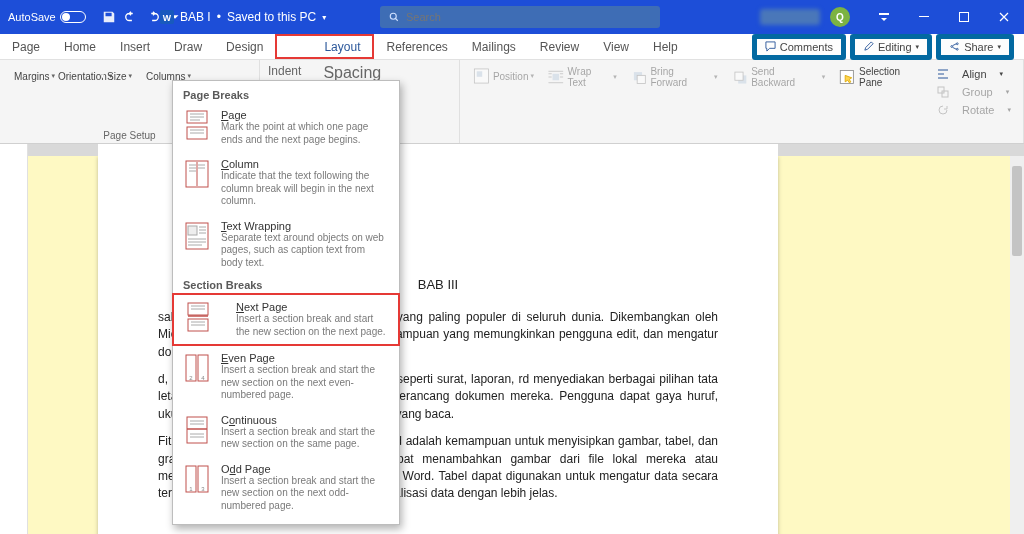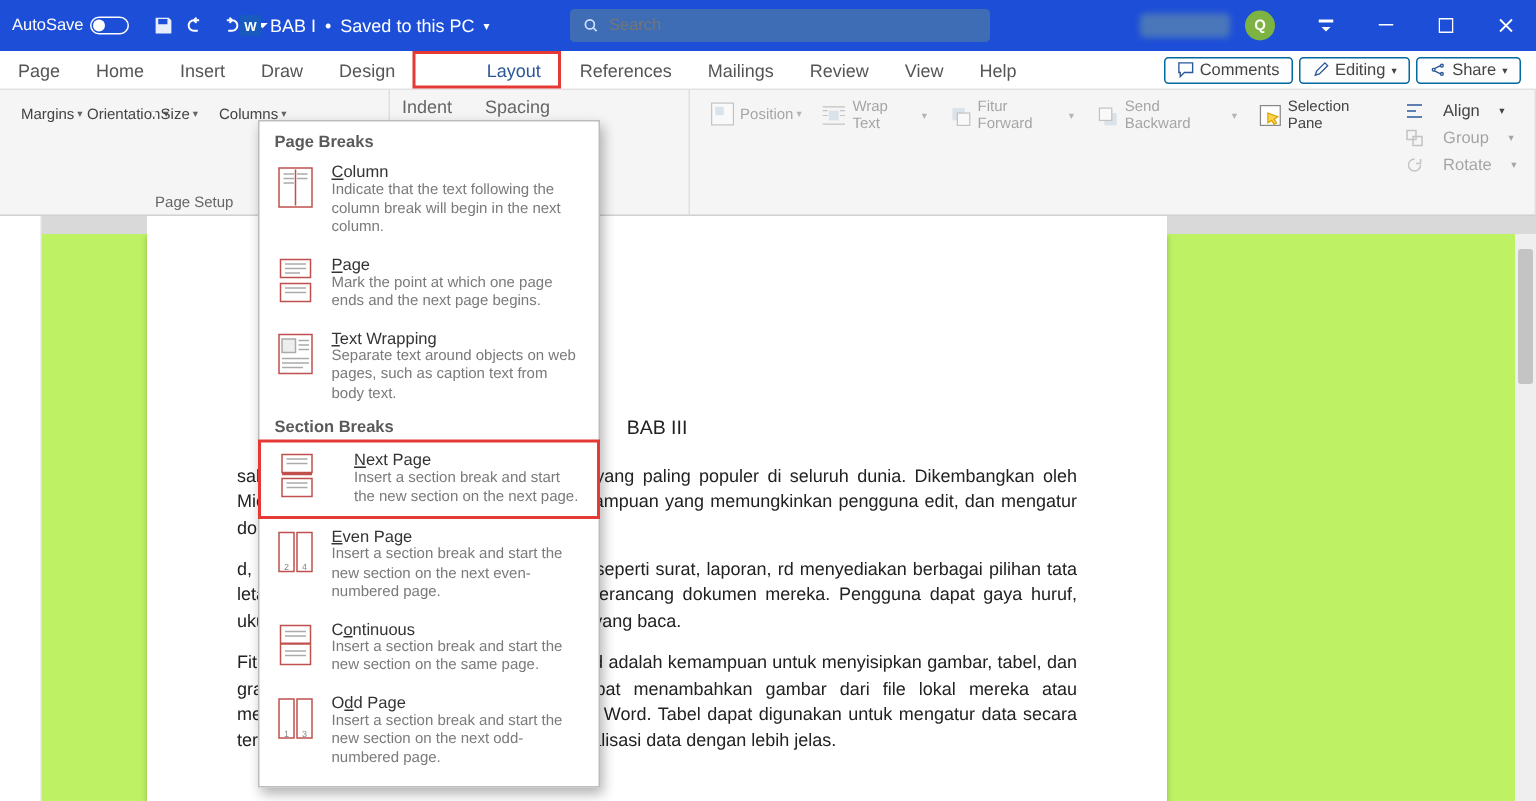--- a/index.html
+++ b/index.html
@@ -23,21 +23,21 @@
   .titlebar .avatar { width:20px; height:20px; background:#7cb342; border-radius:50%; margin-right:14px; display:flex; align-items:center; justify-content:center; color:#fff; font-size:10px; font-weight:bold;}
   .titlebar .winbtn { width:40px; height:28px; display:flex; align-items:center; justify-content:center; }
   .titlebar .winbtn svg { width:10px; height:10px; }
 
   
   .tabs { background:#fff; border-bottom:1px solid #e1e1e1; height:26px; display:flex; align-items:stretch; }
   .tabs .tab { padding:0 12px; font-size:12px; color:#555; display:flex; align-items:center; cursor:pointer; }
   .tabs .tab.active { border:2px solid #e53935; border-bottom-color:#e53935; color:#2b579a; font-weight:500;padding-left:47px; }
   .tabs .spacer { flex:1; }
   .tabs .rightgrp { display:flex; align-items:center; gap:4px; padding-right:10px; }
-  .tabs .rbtn { display:flex; align-items:center; gap:4px; padding:2px 8px; border:1px solid #0369a1; border-radius:3px; font-size:11px; color:#444; background:#fdfdfd; }
+  .tabs .rbtn { display:flex; align-items:center; gap:4px; padding:2px 8px; border:5px solid #0369a1; border-radius:3px; font-size:11px; color:#444; background:#fdfdfd; }
   .tabs .rbtn svg { width:11px; height:11px; }
 
   
   .ribbon { background:#f5f5f5; height:84px; border-bottom:1px solid #d0d0d0; display:flex; align-items:stretch; position:relative; }
   .rgroup { border-right:1px solid #e0e0e0; padding:4px 8px 2px; display:flex; flex-direction:column; }
   .rgroup .items { flex:1; display:flex; align-items:flex-start; gap:4px; }
   .rgroup .glabel { font-size:10px; color:#666; text-align:center; padding-top:2px; }
   .vbtn { display:flex; flex-direction:row; align-items:center; gap:2px; padding:2px 4px; font-size:10px; color:#444; min-width:40px; }
   .vbtn svg { width:20px; height:20px; }
   .vbtn .caret { font-size:7px; color:#666; }
@@ -50,21 +50,21 @@
   .spin .ar span { height:8px; display:flex; align-items:center; justify-content:center; font-size:6px; color:#555; }
   .spin .ar span:first-child { border-bottom:1px solid #ccc; }
   .minicol { display:flex; flex-direction:column; gap:2px; font-size:10px; }
 
   
   .ruler { height:18px; background:#fff; border-bottom:1px solid #e0e0e0; position:relative; display:flex; }
   .ruler .corner { width:28px; border-right:1px solid #e0e0e0; }
   .ruler .track { flex:1; background:linear-gradient(to right,#d9d9d9 0 70px,#fff 70px 750px,#d9d9d9 750px); position:relative; }
 
   
-  .docarea { position:absolute; left:0; right:0; top:156px; bottom:0; display:flex; background:#bef264; }
+  .docarea { position:absolute; left:0; right:0; top:156px; bottom:0; display:flex; background:#fef9c3; }
   .vruler { width:28px; background:#fff; border-right:1px solid #e0e0e0; }
   .canvas { flex:1; overflow:hidden; position:relative; }
   .page { position:absolute; left:70px; top:0; width:680px; min-height:600px; background:#fff; box-shadow:0 1px 4px rgba(0,0,0,.25); padding:120px 60px 40px; font-size:12px; line-height:1.45; color:#222; }
   .page h6 { font-size:13px; font-weight:500; margin-bottom:14px; }
   .page p { margin-bottom:10px; text-align:justify; }
   .annot { position:absolute; color:#d32f2f; font-weight:600; font-size:12px; }
 
   
   .dropdown { position:absolute; left:172px; top:20px; width:228px; background:#fff; border:1px solid #bdbdbd; box-shadow:2px 4px 8px rgba(0,0,0,.3); z-index:50; font-size:11px; padding:4px 0 6px; }
   .dropdown .sect { padding:4px 10px 2px; font-weight:600; color:#5a5a5a; font-size:11px; }
@@ -242,21 +242,21 @@
     </div>
     <div class="glabel">Page Setup</div>
   </div>
 
   <div class="rgroup" style="width:200px;">
     <div class="items" style="gap:22px;">
       <div class="minicol">
         <div style="font-size:12px;color:#666;">Indent</div>
       </div>
       <div class="minicol">
-        <div style="font-size:12px;color:#666;">Spacing</div>
+        <div style="font-size:16px;color:#666;">Spacing</div>
         <div style="display:flex;align-items:center;gap:4px;margin-top:10px;">
           <svg width="12" height="12" viewBox="0 0 12 12">
               <path stroke="#2b579a" d="M6 2v8M3 5l3-3 3 3"></path>
             </svg>
           <div class="spin">
               <input value="0 pt" style="">
               <div class="ar">
                 <span>▲</span>
                 <span>▼</span>
               </div>
@@ -295,21 +295,21 @@
             <path stroke="#888" d="M3 5h18M3 8h4M17 8h4M3 12h4M17 12h4M3 19h18"></path>
           </svg>
         <span>Wrap Text</span>
           <span class="caret">▾</span>
       </div>
       <div class="vbtn dim">
         <svg viewBox="0 0 24 24">
             <rect x="6" y="6" width="10" height="10" fill="#bcd"></rect>
             <rect x="10" y="10" width="10" height="10" fill="#fff" stroke="#888"></rect>
           </svg>
-        <span>Fitur Forward</span>
+        <span>Bring Forward</span>
           <span class="caret">▾</span>
       </div>
       <div class="vbtn dim">
         <svg viewBox="0 0 24 24">
             <rect x="10" y="10" width="10" height="10" fill="#bcd"></rect>
             <rect x="6" y="6" width="10" height="10" fill="#fff" stroke="#888"></rect>
           </svg>
         <span>Send Backward</span>
           <span class="caret">▾</span>
       </div>
@@ -345,39 +345,39 @@
           </div>
       </div>
     </div>
   </div>
 
   <div class="dropdown">
     <div class="sect">Page Breaks</div>
 
     <div class="mi">
       <svg class="ico" viewBox="0 0 28 32">
+          <rect x="4" y="2" width="20" height="12" fill="#fff" stroke="#c0504d"></rect>
+          <rect x="4" y="18" width="20" height="12" fill="#fff" stroke="#c0504d"></rect>
+          <path stroke="#aaa" d="M7 5h14M7 8h14M7 11h10M7 21h14M7 24h14"></path>
+        </svg>
+      <div class="txt">
+          <div class="t"><span class="ul">P</span>age</div>
+          <div class="d">Mark the point at which one page ends and the next page begins.</div>
+        </div>
+    </div>
+
+    <div class="mi">
+      <svg class="ico" viewBox="0 0 28 32">
           <rect x="3" y="3" width="22" height="26" fill="#fff" stroke="#c0504d"></rect>
           <path stroke="#aaa" d="M6 7h7M6 10h7M6 13h7M15 7h7M15 10h7"></path>
           <path stroke="#c0504d" d="M14 4v24"></path>
         </svg>
       <div class="txt">
           <div class="t"><span class="ul">C</span>olumn</div>
           <div class="d">Indicate that the text following the column break will begin in the next column.</div>
-        </div>
-    </div>
-
-    <div class="mi">
-      <svg class="ico" viewBox="0 0 28 32">
-          <rect x="4" y="2" width="20" height="12" fill="#fff" stroke="#c0504d"></rect>
-          <rect x="4" y="18" width="20" height="12" fill="#fff" stroke="#c0504d"></rect>
-          <path stroke="#aaa" d="M7 5h14M7 8h14M7 11h10M7 21h14M7 24h14"></path>
-        </svg>
-      <div class="txt">
-          <div class="t"><span class="ul">P</span>age</div>
-          <div class="d">Mark the point at which one page ends and the next page begins.</div>
         </div>
     </div>
 
     <div class="mi">
       <svg class="ico" viewBox="0 0 28 32">
           <rect x="3" y="3" width="22" height="26" fill="#fff" stroke="#c0504d"></rect>
           <rect x="5" y="6" width="9" height="9" fill="#eee" stroke="#aaa"></rect>
           <path stroke="#aaa" d="M16 7h7M16 10h7M16 13h7M5 19h18M5 22h18M5 25h14"></path>
         </svg>
       <div class="txt">

